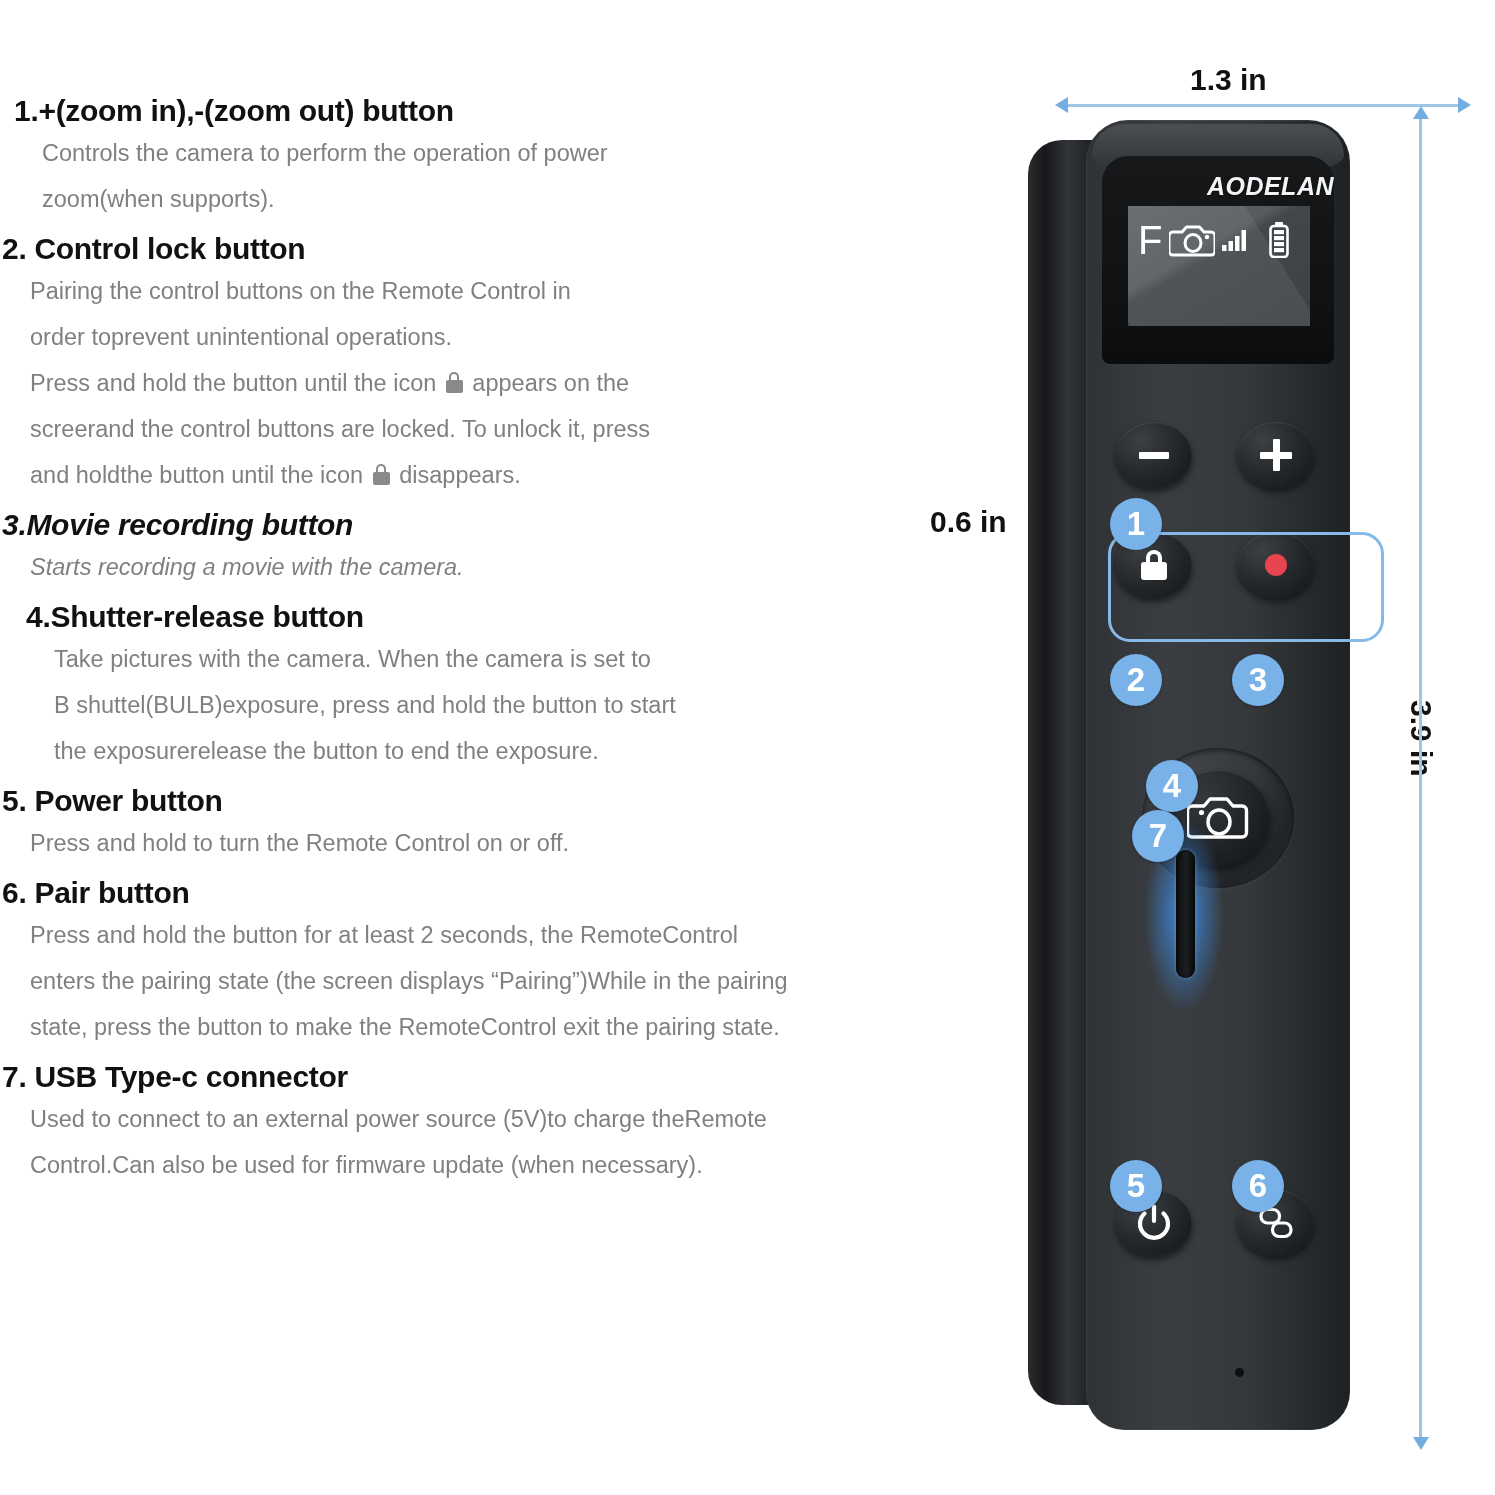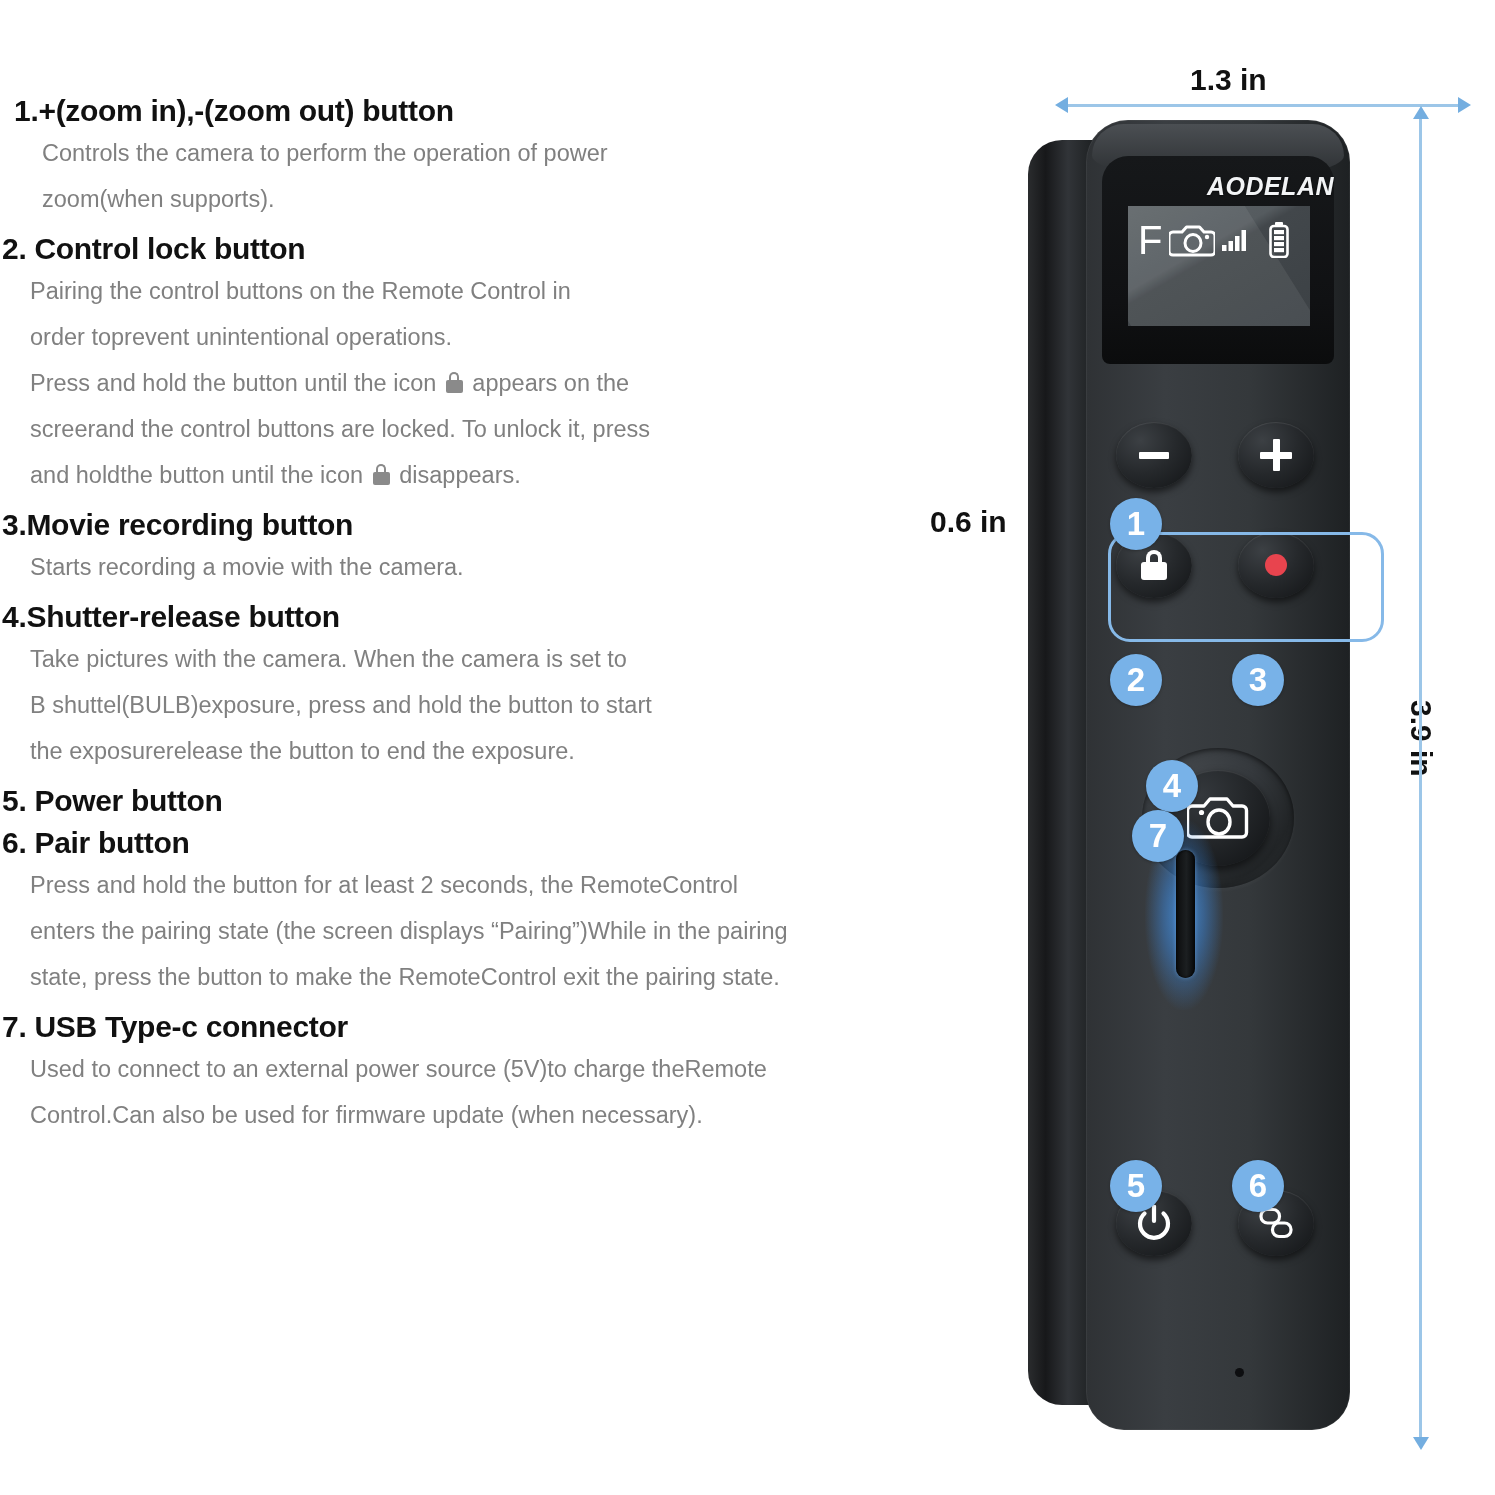--- a/index.html
+++ b/index.html
@@ -73,22 +73,22 @@
     top: 8px;
     width: 17px;
     height: 13px;
     background: #8a8a8a;
     border-radius: 2px;
   }
 
   
   .s1 { margin-top: 0px; padding-left: 12px; }
   .s2 { margin-top: 12px; }
-  .s3 { margin-top: 12px; }
-  .s4 { margin-top: 12px; }
+  .s3 { margin-top: 12px; font-style: italic; }
+  .s4 { margin-top: 12px; padding-left: 24px; }
   .s5 { margin-top: 12px; }
   .s6 { margin-top: 12px; }
   .s7 { margin-top: 12px; }
 
   
   #product-area {
     position: absolute;
     left: 900px;
     top: 0px;
     width: 595px;
@@ -366,20 +366,23 @@
       <div class="section s4">
         <div class="sec-heading">4.Shutter-release button</div>
         <div class="sec-body">
           <span class="line">Take pictures with the camera. When the camera is set to</span>
           <span class="line">B shuttel(BULB)exposure, press and hold the button to start</span>
           <span class="line">the exposurerelease the button to end the exposure.</span>
         </div>
       </div>
       <div class="section s5">
         <div class="sec-heading">5. Power button</div>
+        <div class="sec-body">
+          <span class="line">Press and hold to turn the Remote Control on or off.</span>
+        </div>
       </div>
       <div class="section s6">
         <div class="sec-heading">6. Pair button</div>
         <div class="sec-body">
           <span class="line">Press and hold the button for at least 2 seconds, the RemoteControl</span>
           <span class="line">enters the pairing state (the screen displays “Pairing”)While in the pairing</span>
           <span class="line">state, press the button to make the RemoteControl exit the pairing state.</span>
         </div>
       </div>
       <div class="section s7">

